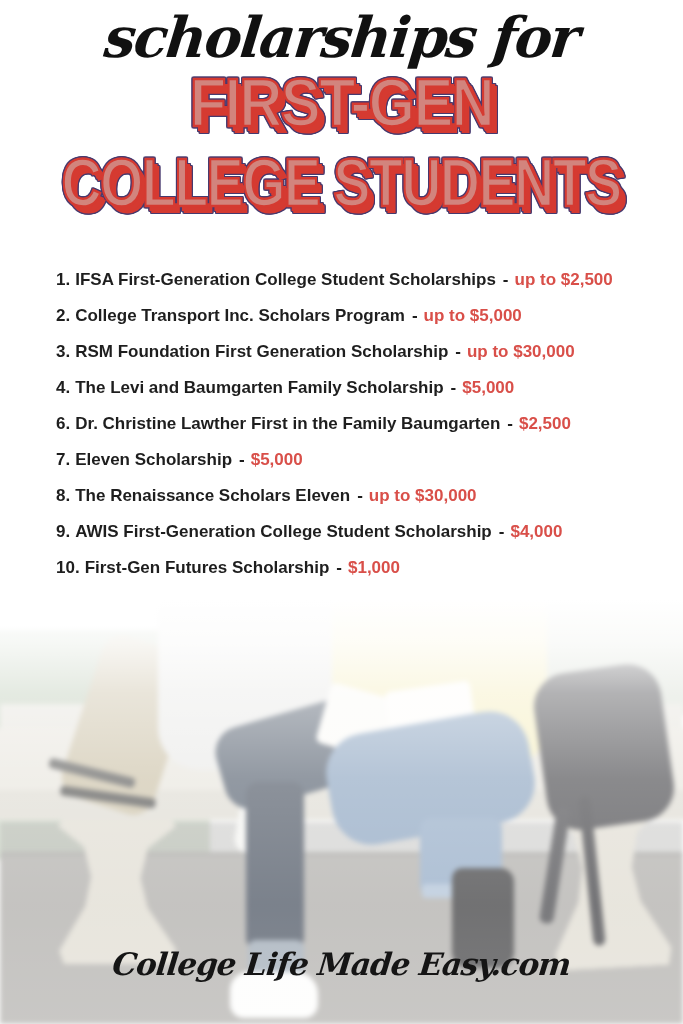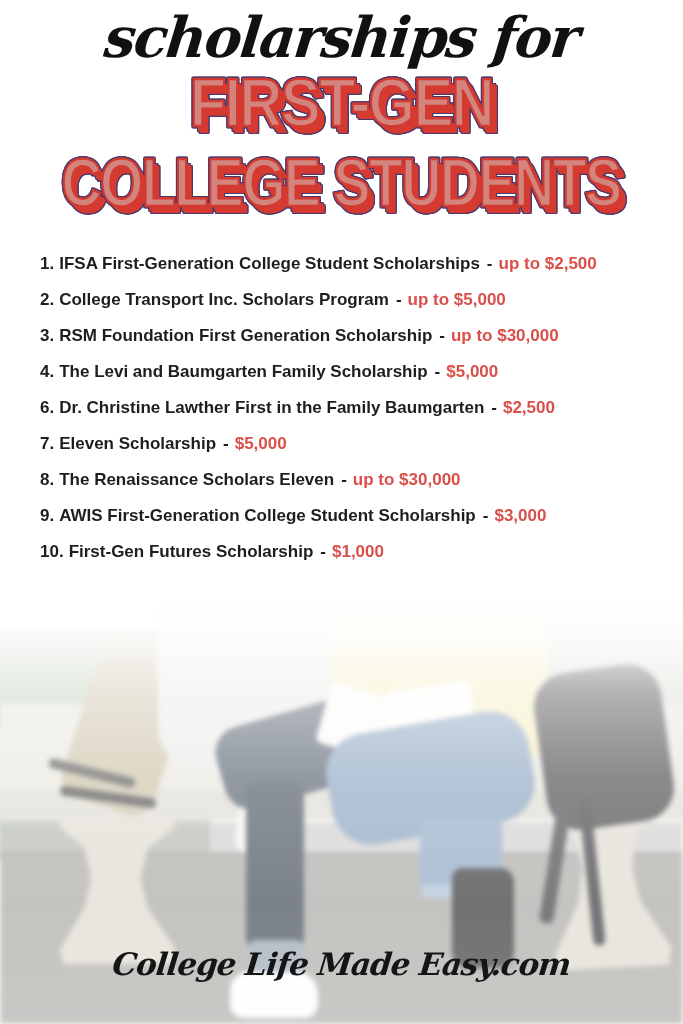--- a/index.html
+++ b/index.html
@@ -30,21 +30,21 @@
     filter:drop-shadow(1px 0 0 #46396e) drop-shadow(-1px 0 0 #46396e) drop-shadow(0 1px 0 #46396e) drop-shadow(0 -1px 0 #46396e);
     white-space:nowrap;
   }
   .tl1{top:68px;}
   .tl1 .title-line{transform:scaleX(0.88);}
   .tl2{top:148px;}
   .tl2 .title-line{transform:scaleX(0.82);}
   
   .scholarship-list{
     position:absolute;top:246px;left:40px;right:14px;
-    list-style:none;margin:0;padding:0;z-index:5;
+    list-style:none;margin:16px;padding:0;z-index:5;
   }
   .scholarship-list li{
     height:36px;line-height:36px;
     font-size:17px;font-weight:bold;
     color:#1e1e1e;white-space:nowrap;
   }
   .s-num{margin-right:5px;}
   .s-dash{margin:0 6px 0 7px;color:#1e1e1e;}
   .s-amount{color:#d94f49;}
   
@@ -119,21 +119,21 @@
   </div>
 
   <ul class="scholarship-list">
     <li><span class="s-num">1.</span><span class="s-name">IFSA First-Generation College Student Scholarships</span><span class="s-dash">-</span><span class="s-amount">up to $2,500</span></li>
     <li><span class="s-num">2.</span><span class="s-name">College Transport Inc. Scholars Program</span><span class="s-dash">-</span><span class="s-amount">up to $5,000</span></li>
     <li><span class="s-num">3.</span><span class="s-name">RSM Foundation First Generation Scholarship</span><span class="s-dash">-</span><span class="s-amount">up to $30,000</span></li>
     <li><span class="s-num">4.</span><span class="s-name">The Levi and Baumgarten Family Scholarship</span><span class="s-dash">-</span><span class="s-amount">$5,000</span></li>
     <li><span class="s-num">6.</span><span class="s-name">Dr. Christine Lawther First in the Family Baumgarten</span><span class="s-dash">-</span><span class="s-amount">$2,500</span></li>
     <li><span class="s-num">7.</span><span class="s-name">Eleven Scholarship</span><span class="s-dash">-</span><span class="s-amount">$5,000</span></li>
     <li><span class="s-num">8.</span><span class="s-name">The Renaissance Scholars Eleven</span><span class="s-dash">-</span><span class="s-amount">up to $30,000</span></li>
-    <li><span class="s-num">9.</span><span class="s-name">AWIS First-Generation College Student Scholarship</span><span class="s-dash">-</span><span class="s-amount">$3,000</span></li>
+    <li><span class="s-num">9.</span><span class="s-name">AWIS First-Generation College Student Scholarship</span><span class="s-dash">-</span><span class="s-amount">$4,000</span></li>
     <li><span class="s-num">10.</span><span class="s-name">First-Gen Futures Scholarship</span><span class="s-dash">-</span><span class="s-amount">$1,000</span></li>
   </ul>
 
   <div class="photo">
     <div class="scene">
       <div class="grass-left"></div>
       <div class="grass-right"></div>
       <div class="curb"></div>
       <div class="grass-strip"></div>
       <div class="pavement"></div>

